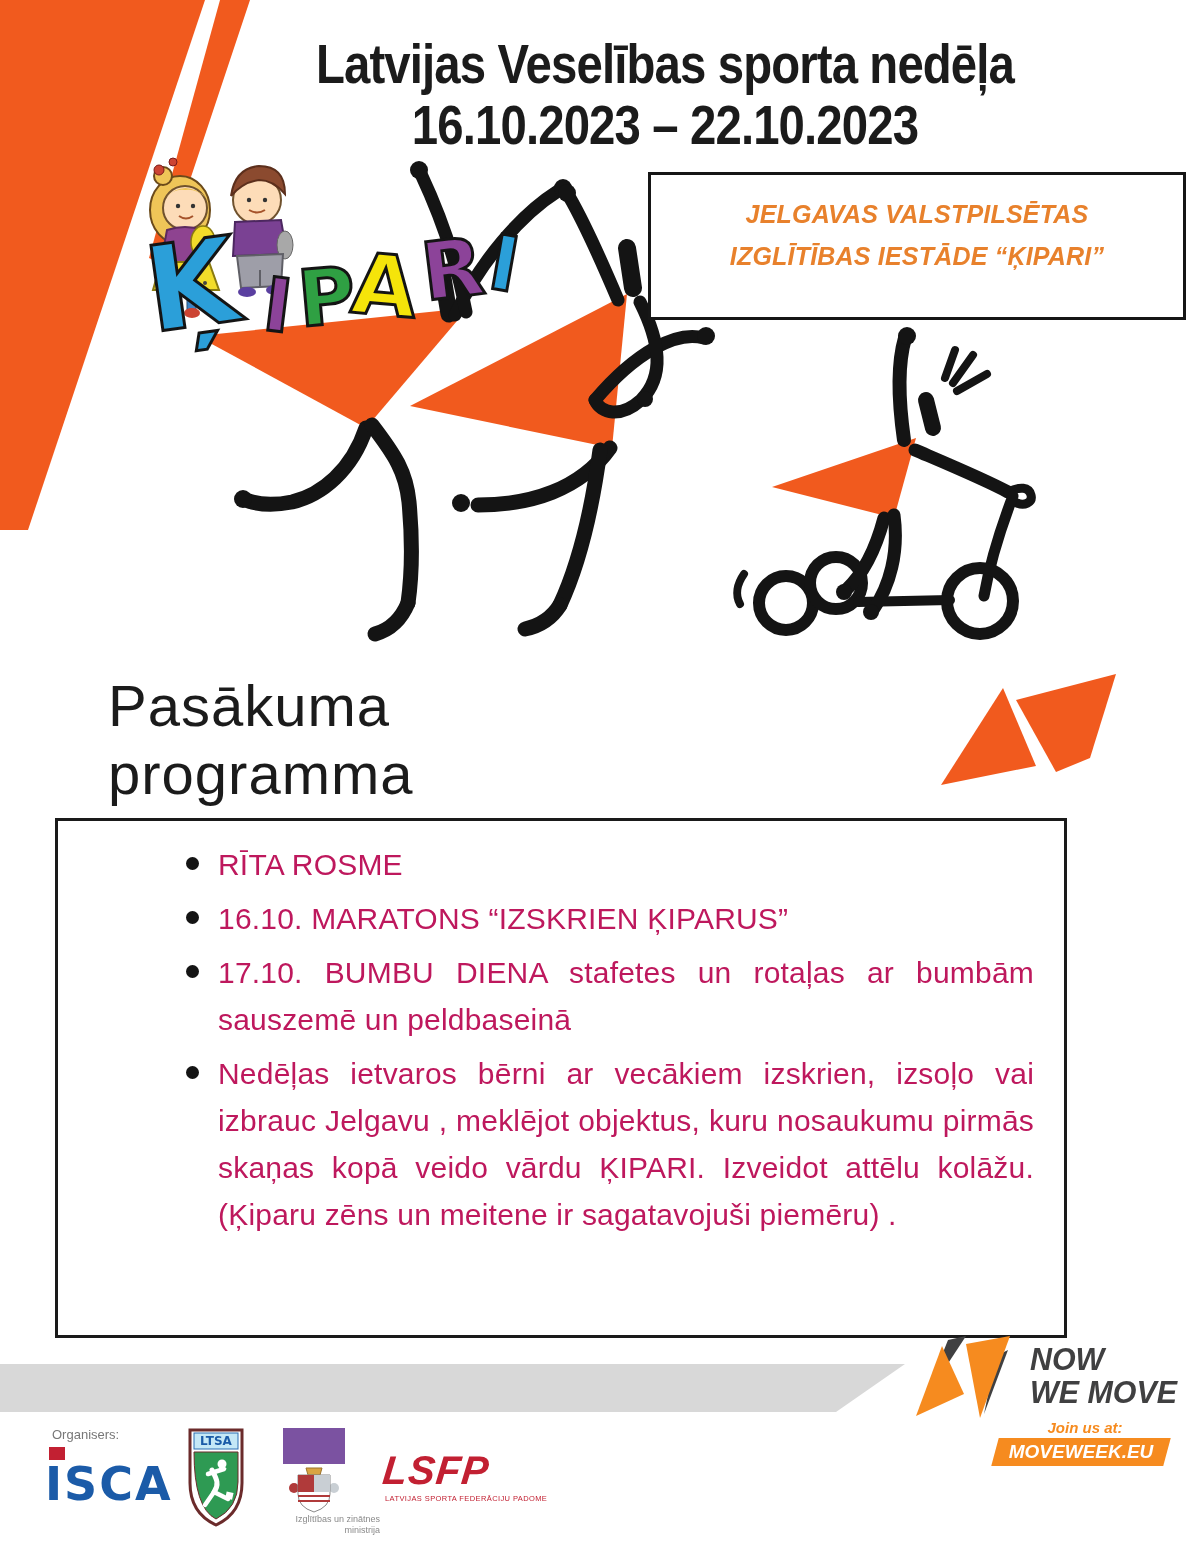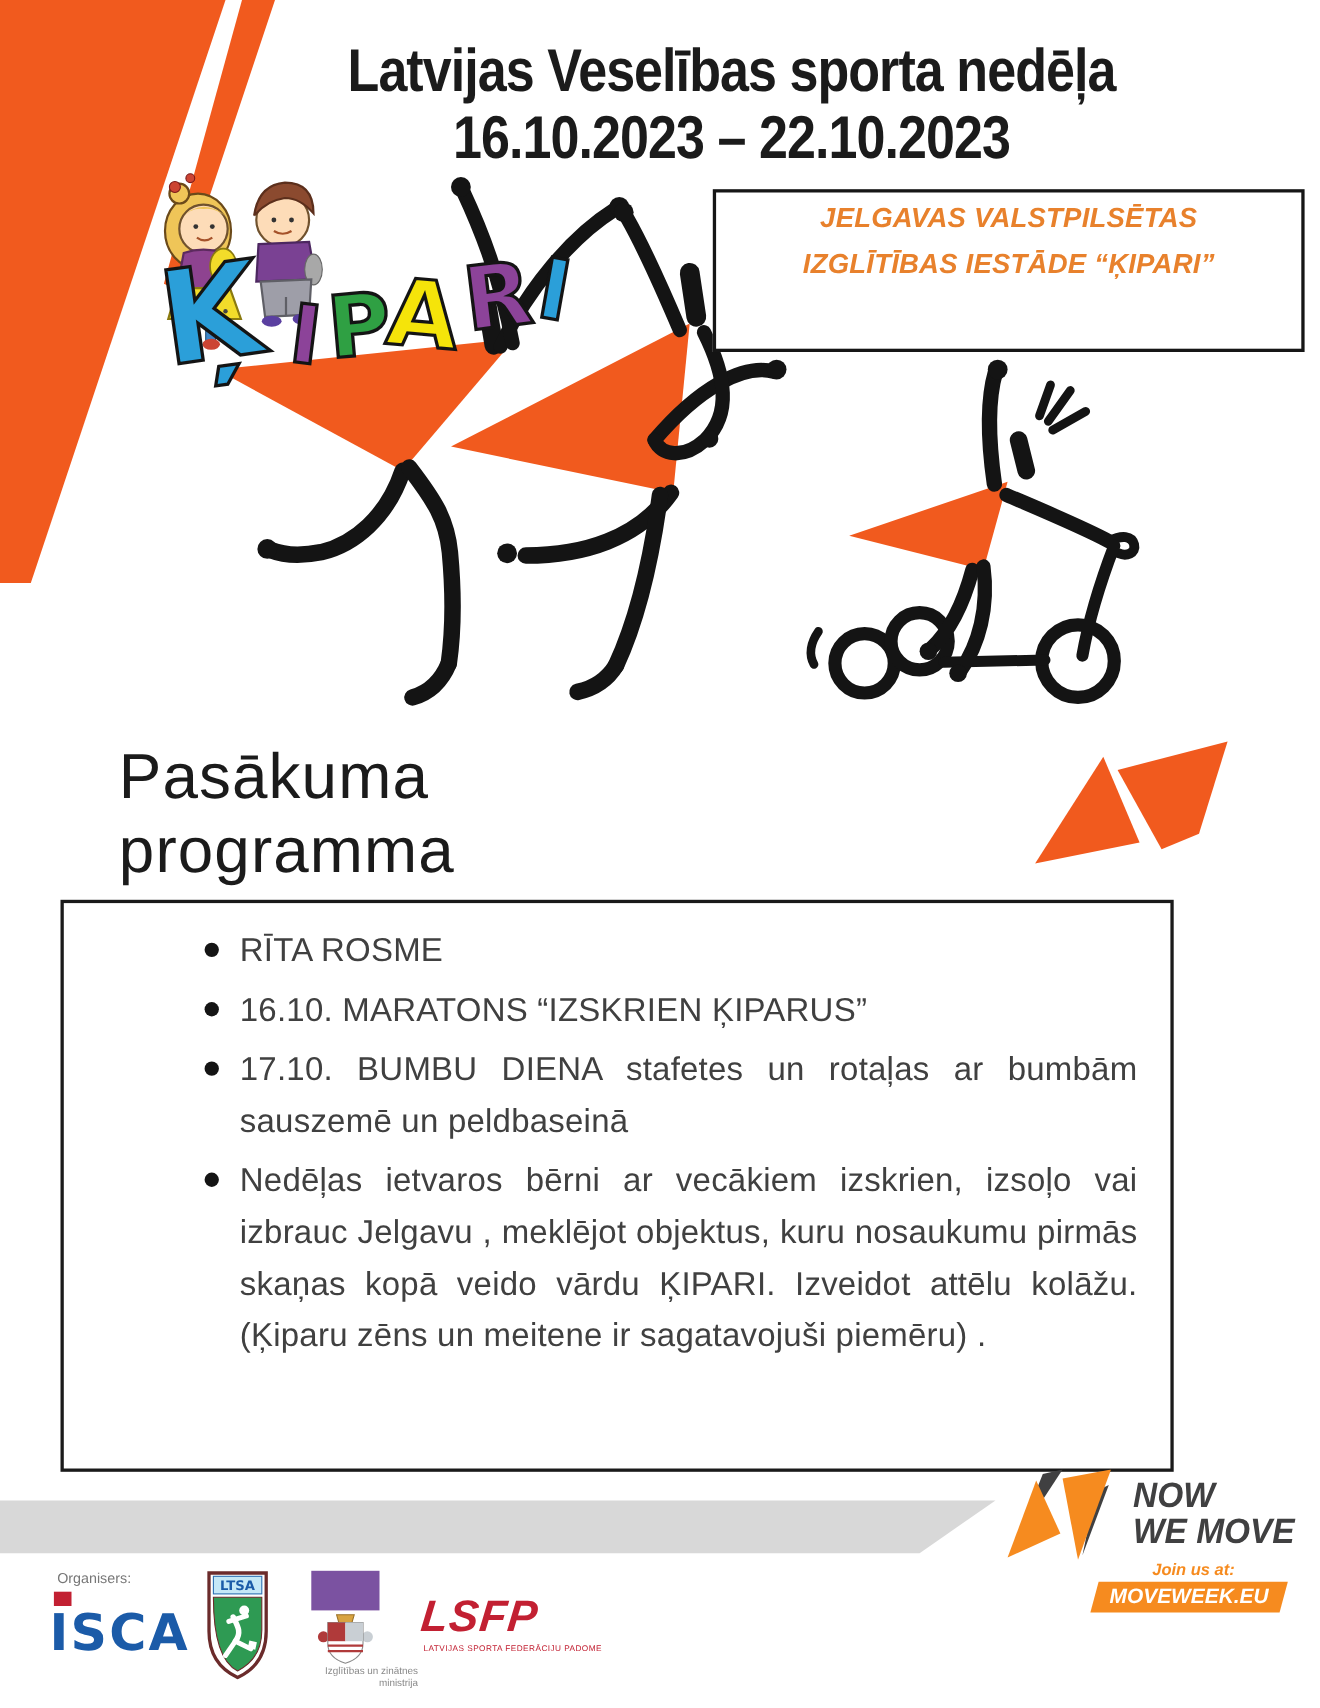--- a/index.html
+++ b/index.html
@@ -20,33 +20,33 @@
              -webkit-text-stroke:3px #141414; line-height:1; }
   .k-K { left:146px; top:226px; font-size:118px; color:#2B9FD9; transform:rotate(-8deg); }
   .k-I1{ left:264px; top:268px; font-size:74px;  color:#8C4399; transform:rotate(7deg); }
   .k-P { left:298px; top:258px; font-size:78px;  color:#2FA043; transform:rotate(-5deg); }
   .k-A { left:352px; top:244px; font-size:84px;  color:#F5E40A; transform:rotate(5deg); }
   .k-R { left:422px; top:230px; font-size:80px;  color:#8C4399; transform:rotate(-7deg); }
   .k-I2{ left:490px; top:226px; font-size:76px;  color:#2B9FD9; transform:rotate(10deg); }
 
   
   .inst-box { position:absolute; left:648px; top:172px; width:538px; height:148px;
-              background:#fff; border:3px solid #161616; text-align:center; padding-top:2px; }
+              background:#fff; border:3px solid #161616; text-align:center; padding-top:18px; }
   .inst-box div { font-size:25px; font-weight:bold; font-style:italic; color:#E8812C; line-height:42px; letter-spacing:.2px; }
 
   
   .prog-head { position:absolute; left:108px; top:672px; }
   .prog-head div { font-size:58px; font-weight:normal; line-height:68px; color:#1b1b1b; letter-spacing:1px; }
 
   
   .prog-box { position:absolute; left:55px; top:818px; width:1012px; height:520px;
               background:#fff; border:3px solid #1a1a1a; padding:20px 30px 0 126px; }
   .prog-box ul { list-style:none; }
   .prog-box li { position:relative; padding-left:34px; font-size:30px; line-height:47px;
-                 margin-bottom:7px; letter-spacing:.2px; color:#404040; }
+                 margin-bottom:7px; letter-spacing:.2px; color:#be185d; }
   .prog-box li.justify { text-align:justify; }
   .prog-box li .bullet { position:absolute; left:2px; top:16px; width:13px; height:13px;
                          background:#141414; border-radius:50%; }
 
   
   .nwm-now   { position:absolute; left:1030px; top:1341px; font-size:32px; font-style:italic; font-weight:bold;
                color:#404041; letter-spacing:0; transform:scaleX(.95); transform-origin:left; }
   .nwm-move  { position:absolute; left:1030px; top:1374px; font-size:32px; font-style:italic; font-weight:bold;
                color:#404041; transform:scaleX(.95); transform-origin:left; }
   .nwm-join  { position:absolute; left:1000px; top:1419px; width:170px; text-align:center;

